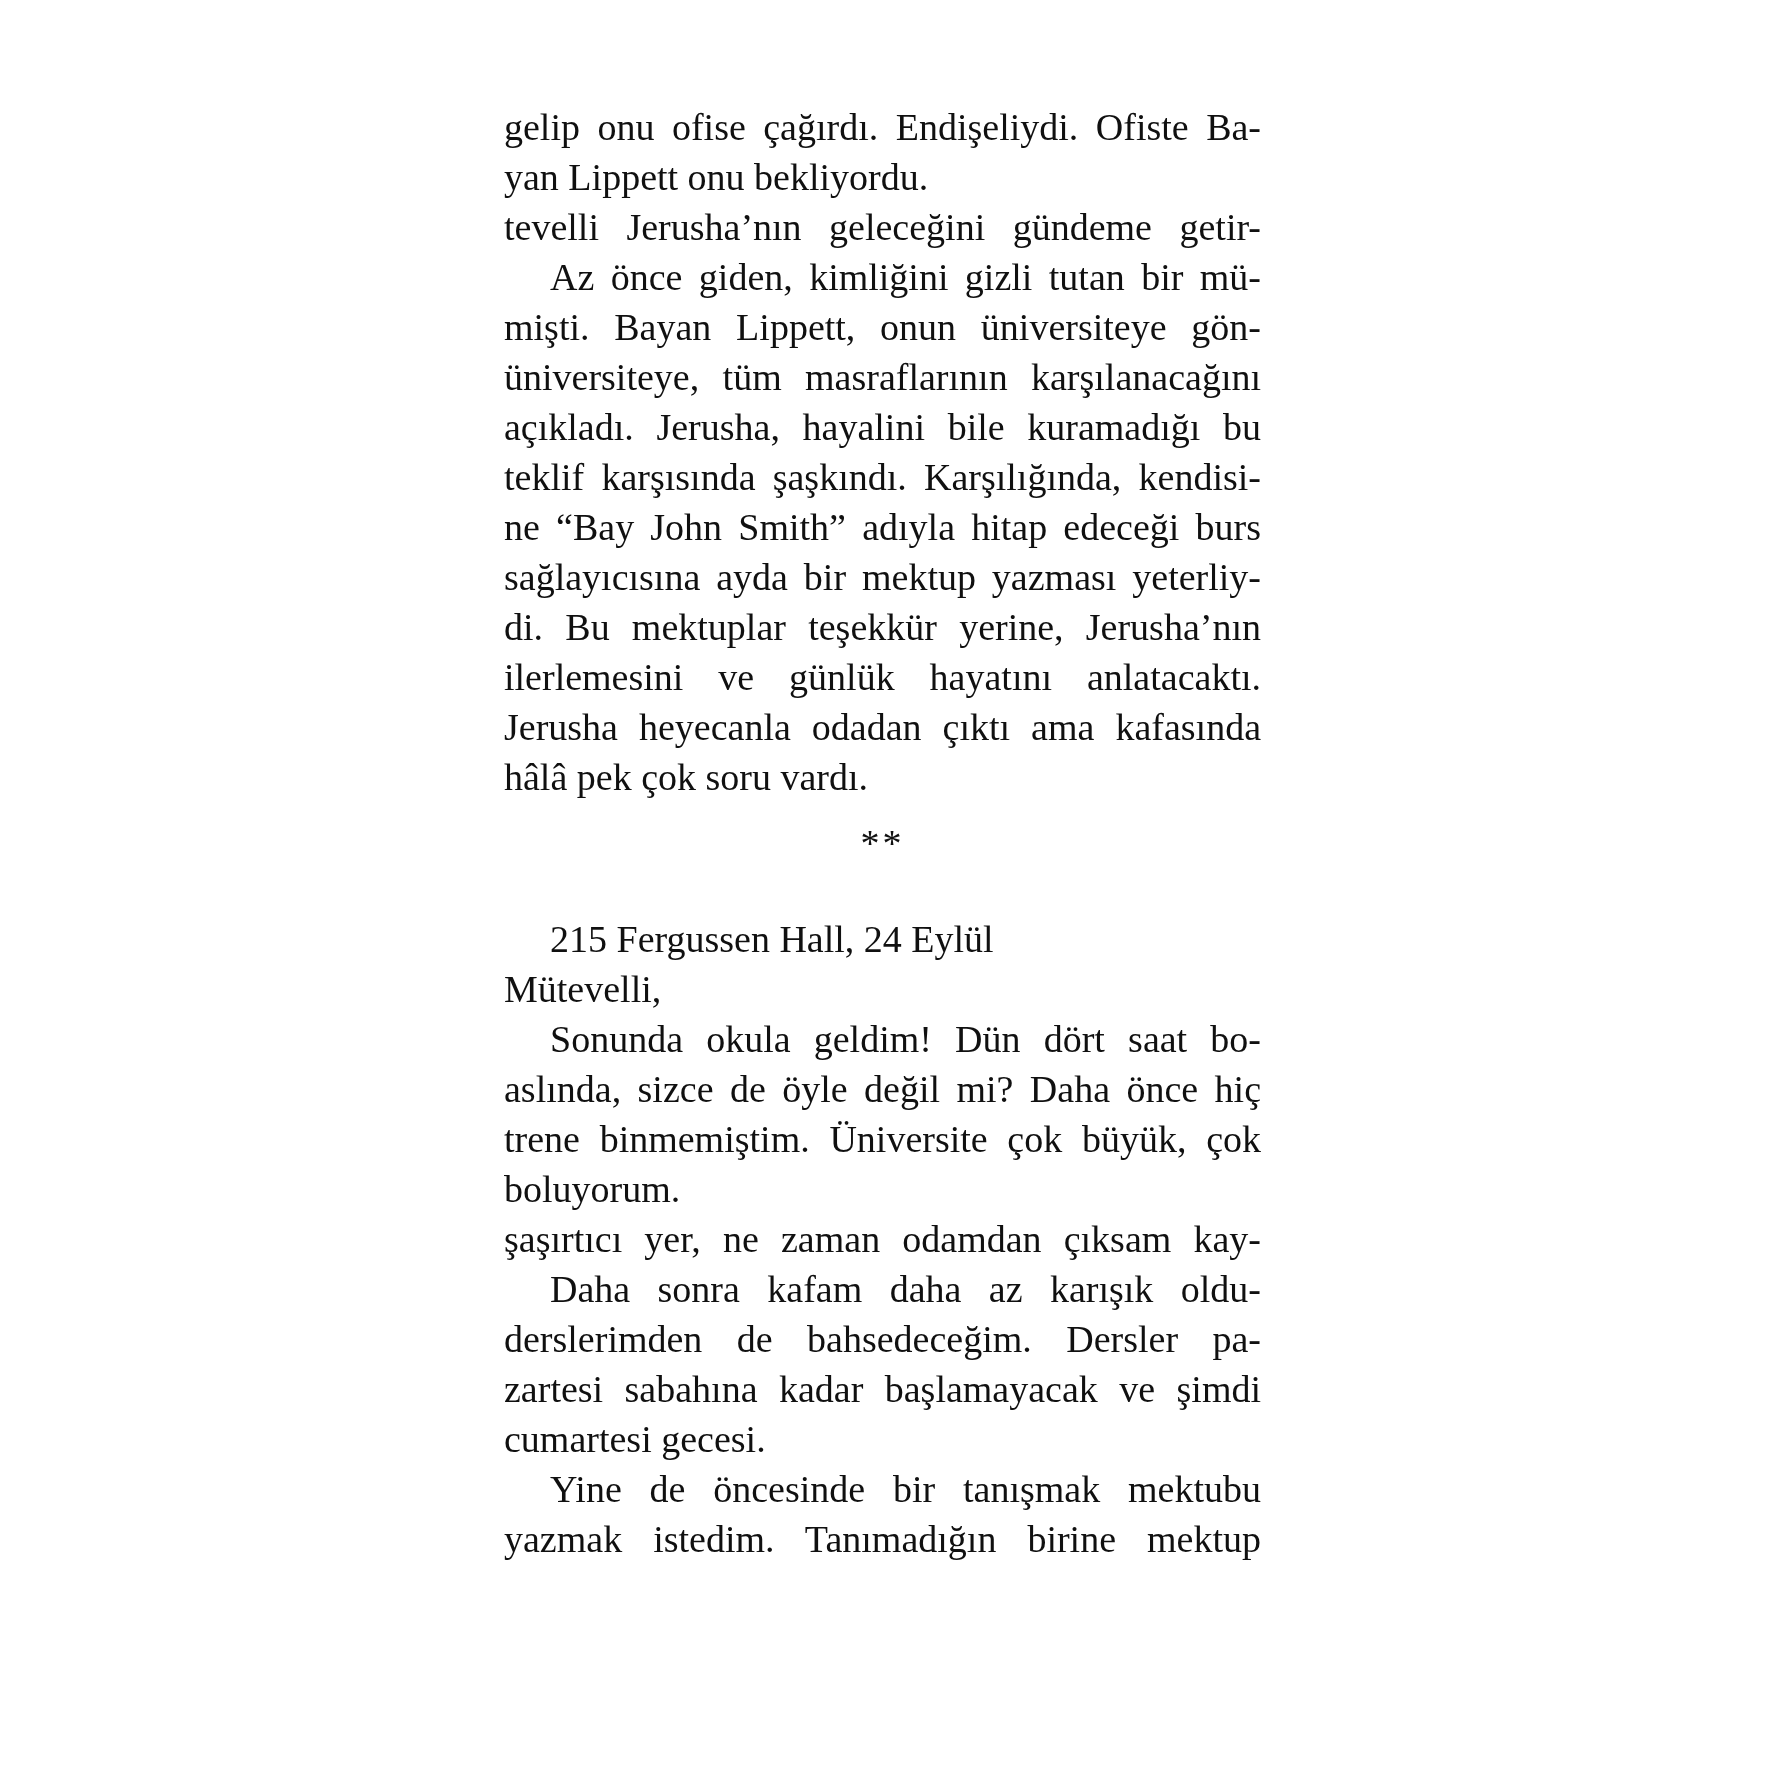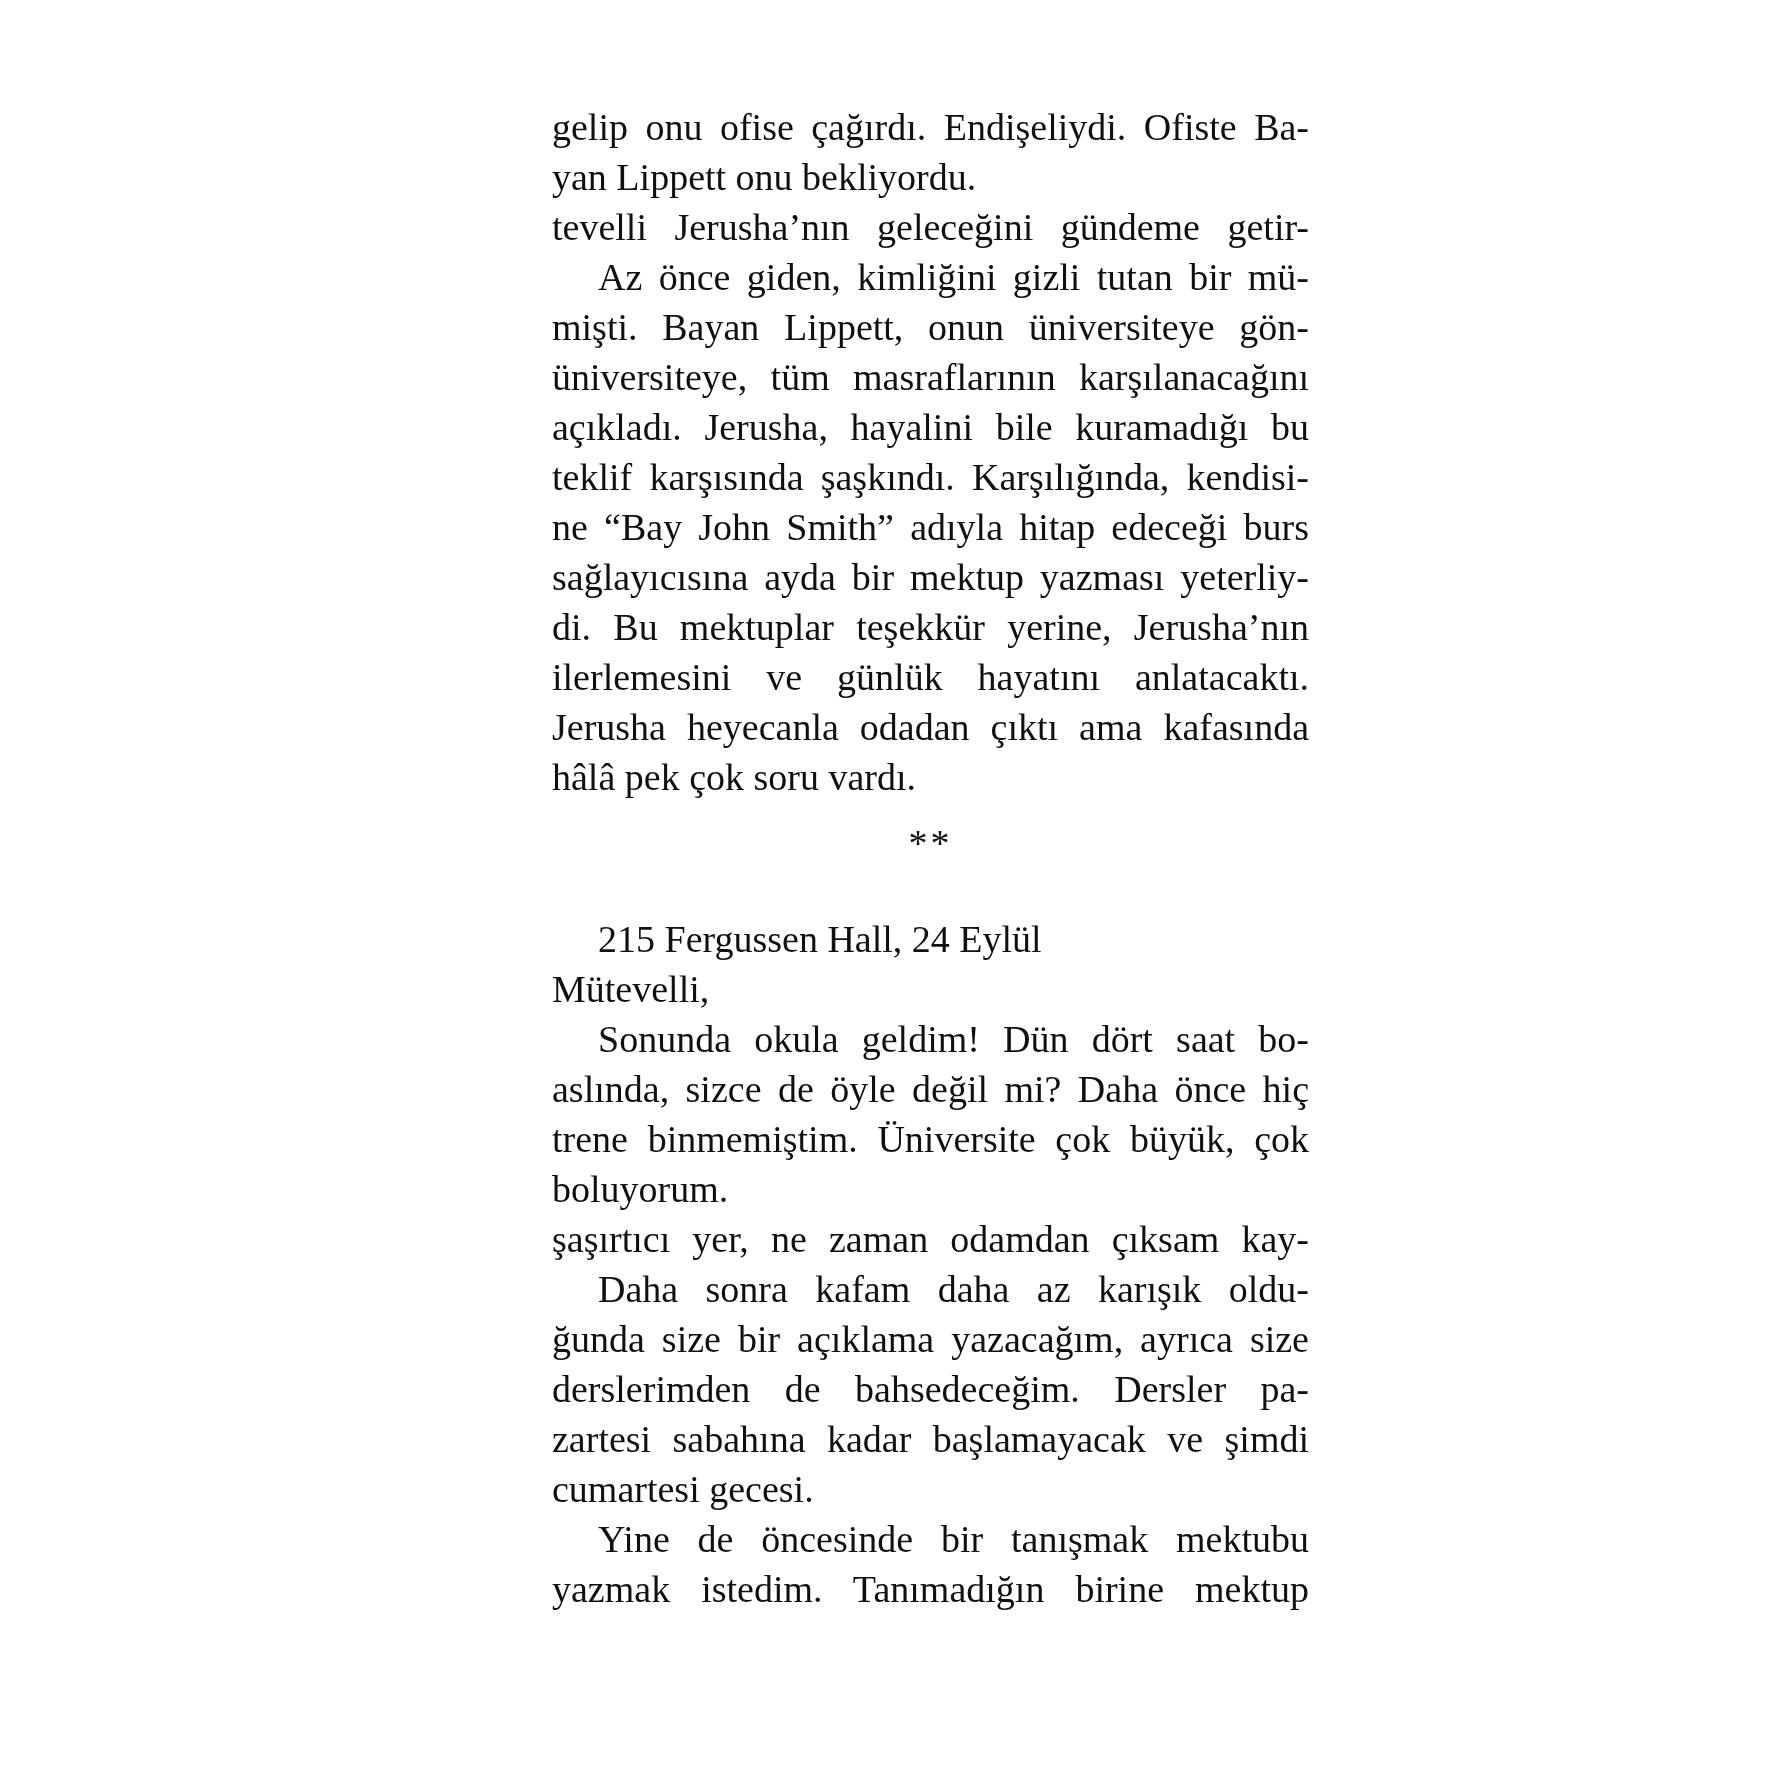--- a/index.html
+++ b/index.html
@@ -9,21 +9,21 @@
   }
   .page {
     position: relative;
     width: 1788px;
     height: 1788px;
     background: #ffffff;
     overflow: hidden;
   }
   .text-block {
     position: absolute;
-    left: 552px;
+    left: 504px;
     top: 102px;
     width: 757px;
     font-family: "Liberation Serif", "DejaVu Serif", serif;
     font-size: 38px;
     line-height: 50px;
     color: #101010;
     letter-spacing: 0px;
   }
   .line {
     text-align: justify;
@@ -65,20 +65,19 @@
       <div class="line noj">hâlâ pek çok soru vardı.</div>
       <div class="sep">**</div>
       <div class="line ind noj">215 Fergussen Hall, 24 Eylül</div>
       <div class="line noj">Mütevelli,</div>
       <div class="line ind">Sonunda okula geldim! Dün dört saat bo-</div>
       <div class="line">aslında, sizce de öyle değil mi? Daha önce hiç</div>
       <div class="line">trene binmemiştim. Üniversite çok büyük, çok</div>
       <div class="line noj">boluyorum.</div>
       <div class="line">şaşırtıcı yer, ne zaman odamdan çıksam kay-</div>
       <div class="line ind">Daha sonra kafam daha az karışık oldu-</div>
-      <div class="line">ğunda size bir açıklama yazacağım, ayrıca size</div>
       <div class="line">derslerimden de bahsedeceğim. Dersler pa-</div>
       <div class="line">zartesi sabahına kadar başlamayacak ve şimdi</div>
       <div class="line noj">cumartesi gecesi.</div>
       <div class="line ind">Yine de öncesinde bir tanışmak mektubu</div>
       <div class="line">yazmak istedim. Tanımadığın birine mektup</div>
     </div>
 </div>
 
 </body></html>

